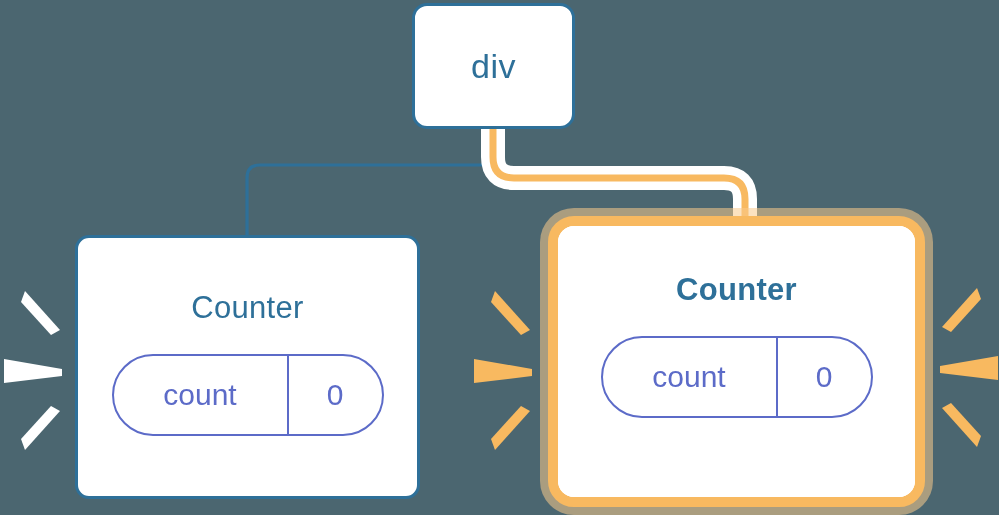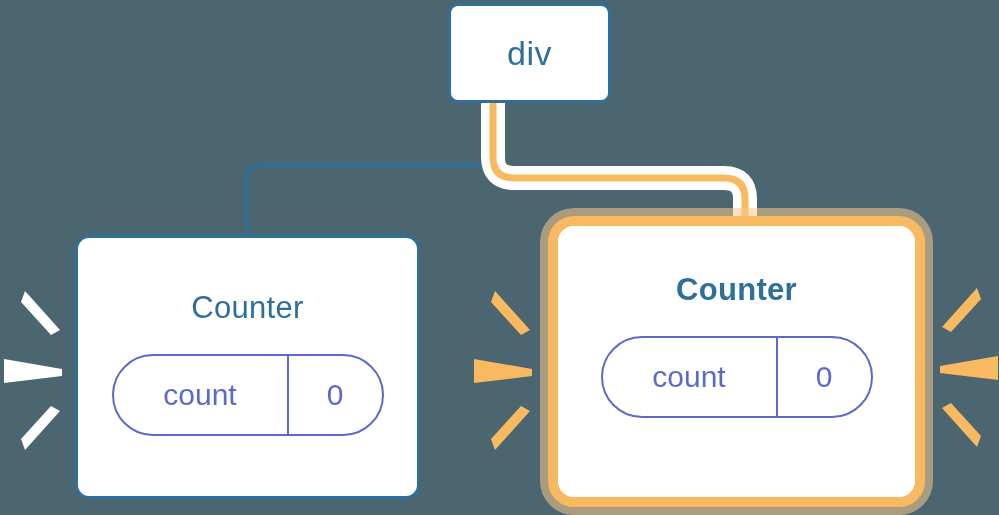--- a/index.html
+++ b/index.html
@@ -33,25 +33,24 @@
     box-sizing: border-box;
     display: flex;
     flex-direction: column;
     align-items: center;
   }
 
   .node-div {
     left: 412px;
     top: 3px;
     width: 163px;
-    height: 100px;
+    height: 126px;
     border: 3px solid #2e7099;
-    border-radius: 10px;
+    border-radius: 15px;
     justify-content: center;
-    margin-left: 36px;
   }
   .node-div .node-title {
     font-size: 34px;
     color: #2e7099;
     font-weight: 400;
     letter-spacing: 0.5px;
   }
 
   .node-counter {
     left: 75px;

